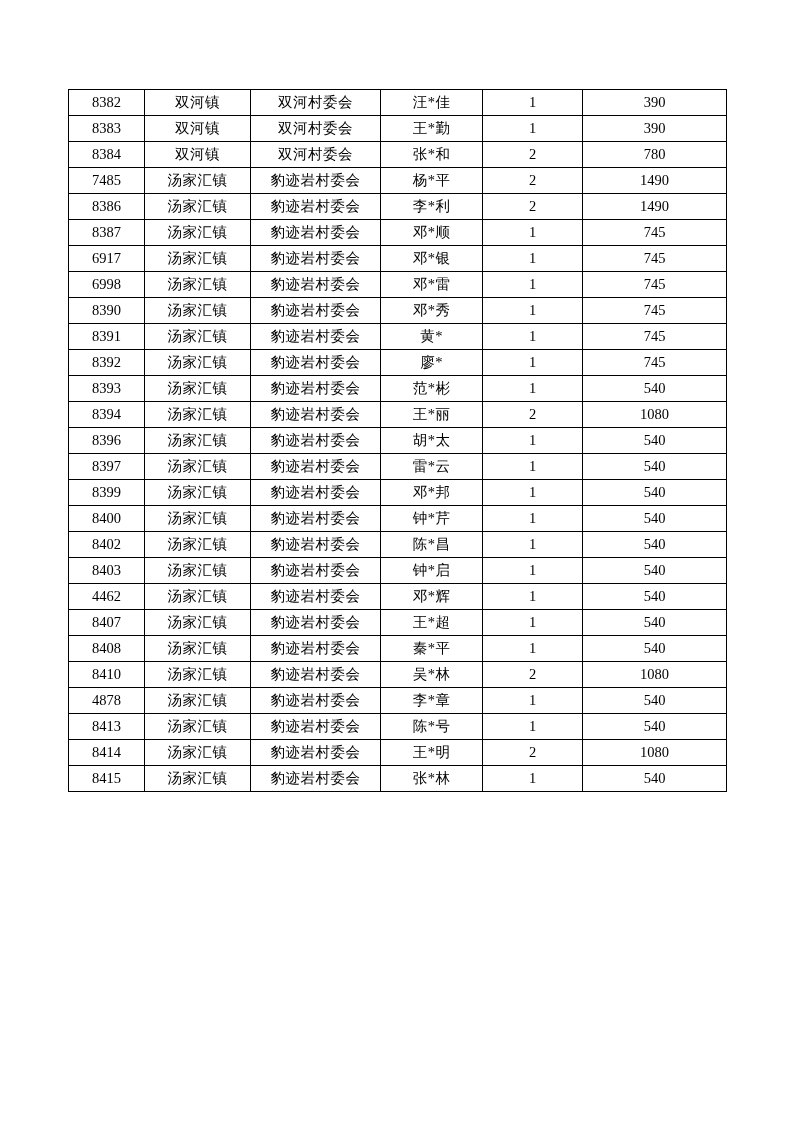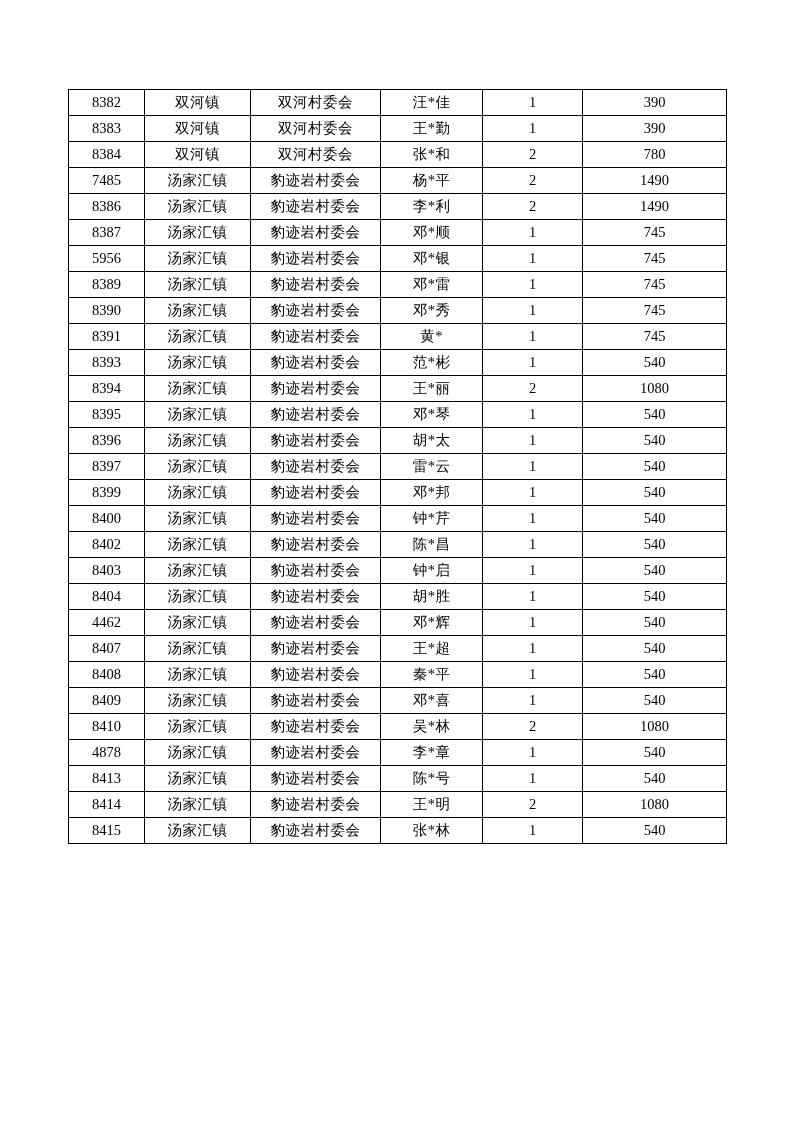--- a/index.html
+++ b/index.html
@@ -116,29 +116,29 @@
           </tr>
           <tr>
             <td class="id">8387</td>
             <td class="town">汤家汇镇</td>
             <td class="vill">豹迹岩村委会</td>
             <td class="name">邓*顺</td>
             <td class="count">1</td>
             <td class="amt">745</td>
           </tr>
           <tr>
-            <td class="id">5956</td>
+            <td class="id">6917</td>
             <td class="town">汤家汇镇</td>
             <td class="vill">豹迹岩村委会</td>
             <td class="name">邓*银</td>
             <td class="count">1</td>
             <td class="amt">745</td>
           </tr>
           <tr>
-            <td class="id">8389</td>
+            <td class="id">6998</td>
             <td class="town">汤家汇镇</td>
             <td class="vill">豹迹岩村委会</td>
             <td class="name">邓*雷</td>
             <td class="count">1</td>
             <td class="amt">745</td>
           </tr>
           <tr>
             <td class="id">8390</td>
             <td class="town">汤家汇镇</td>
             <td class="vill">豹迹岩村委会</td>
@@ -148,44 +148,44 @@
           </tr>
           <tr>
             <td class="id">8391</td>
             <td class="town">汤家汇镇</td>
             <td class="vill">豹迹岩村委会</td>
             <td class="name">黄*</td>
             <td class="count">1</td>
             <td class="amt">745</td>
           </tr>
           <tr>
+            <td class="id">8392</td>
+            <td class="town">汤家汇镇</td>
+            <td class="vill">豹迹岩村委会</td>
+            <td class="name">廖*</td>
+            <td class="count">1</td>
+            <td class="amt">745</td>
+          </tr>
+          <tr>
             <td class="id">8393</td>
             <td class="town">汤家汇镇</td>
             <td class="vill">豹迹岩村委会</td>
             <td class="name">范*彬</td>
             <td class="count">1</td>
             <td class="amt">540</td>
           </tr>
           <tr>
             <td class="id">8394</td>
             <td class="town">汤家汇镇</td>
             <td class="vill">豹迹岩村委会</td>
             <td class="name">王*丽</td>
             <td class="count">2</td>
             <td class="amt">1080</td>
           </tr>
           <tr>
-            <td class="id">8395</td>
-            <td class="town">汤家汇镇</td>
-            <td class="vill">豹迹岩村委会</td>
-            <td class="name">邓*琴</td>
-            <td class="count">1</td>
-            <td class="amt">540</td>
-          </tr>
-          <tr>
             <td class="id">8396</td>
             <td class="town">汤家汇镇</td>
             <td class="vill">豹迹岩村委会</td>
             <td class="name">胡*太</td>
             <td class="count">1</td>
             <td class="amt">540</td>
           </tr>
           <tr>
             <td class="id">8397</td>
             <td class="town">汤家汇镇</td>
@@ -220,56 +220,40 @@
           </tr>
           <tr>
             <td class="id">8403</td>
             <td class="town">汤家汇镇</td>
             <td class="vill">豹迹岩村委会</td>
             <td class="name">钟*启</td>
             <td class="count">1</td>
             <td class="amt">540</td>
           </tr>
           <tr>
-            <td class="id">8404</td>
-            <td class="town">汤家汇镇</td>
-            <td class="vill">豹迹岩村委会</td>
-            <td class="name">胡*胜</td>
-            <td class="count">1</td>
-            <td class="amt">540</td>
-          </tr>
-          <tr>
             <td class="id">4462</td>
             <td class="town">汤家汇镇</td>
             <td class="vill">豹迹岩村委会</td>
             <td class="name">邓*辉</td>
             <td class="count">1</td>
             <td class="amt">540</td>
           </tr>
           <tr>
             <td class="id">8407</td>
             <td class="town">汤家汇镇</td>
             <td class="vill">豹迹岩村委会</td>
             <td class="name">王*超</td>
             <td class="count">1</td>
             <td class="amt">540</td>
           </tr>
           <tr>
             <td class="id">8408</td>
             <td class="town">汤家汇镇</td>
             <td class="vill">豹迹岩村委会</td>
             <td class="name">秦*平</td>
-            <td class="count">1</td>
-            <td class="amt">540</td>
-          </tr>
-          <tr>
-            <td class="id">8409</td>
-            <td class="town">汤家汇镇</td>
-            <td class="vill">豹迹岩村委会</td>
-            <td class="name">邓*喜</td>
             <td class="count">1</td>
             <td class="amt">540</td>
           </tr>
           <tr>
             <td class="id">8410</td>
             <td class="town">汤家汇镇</td>
             <td class="vill">豹迹岩村委会</td>
             <td class="name">吴*林</td>
             <td class="count">2</td>
             <td class="amt">1080</td>

